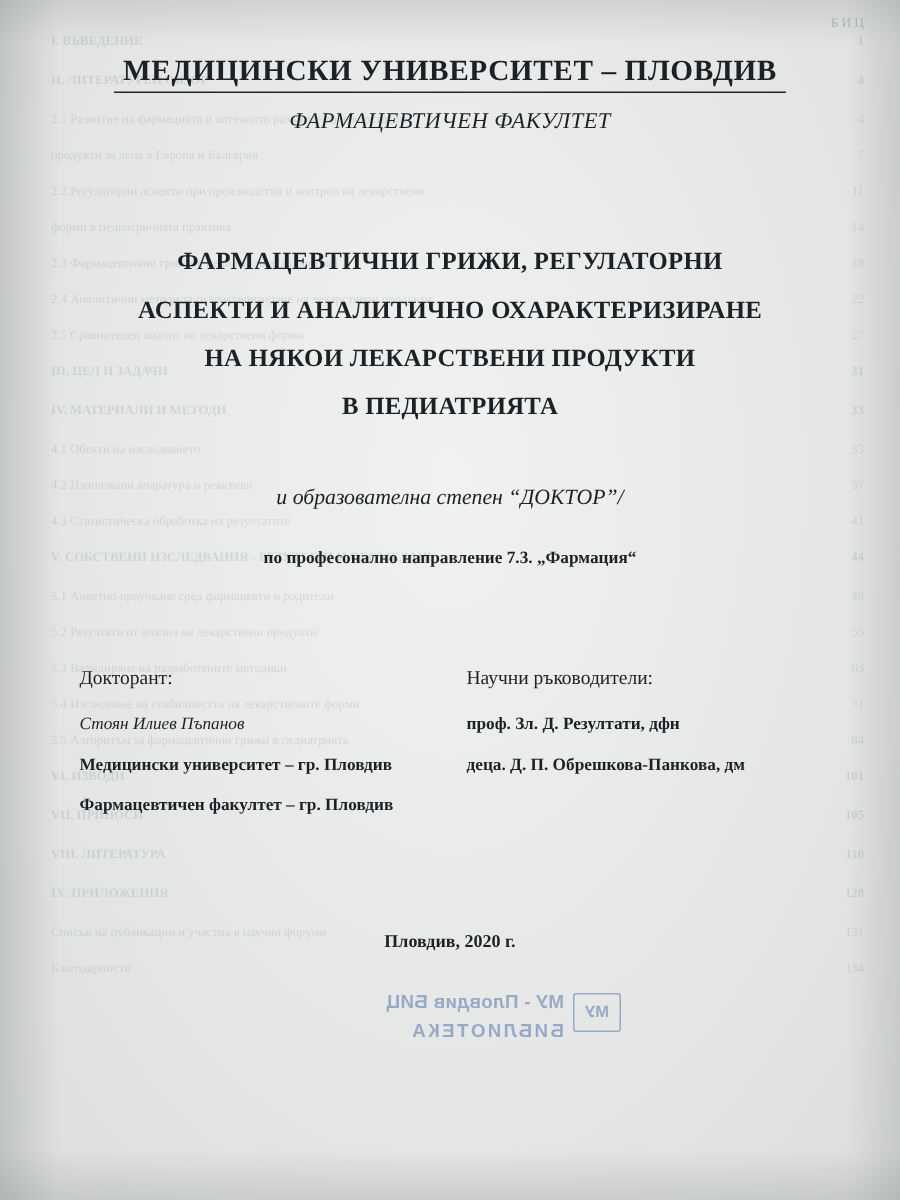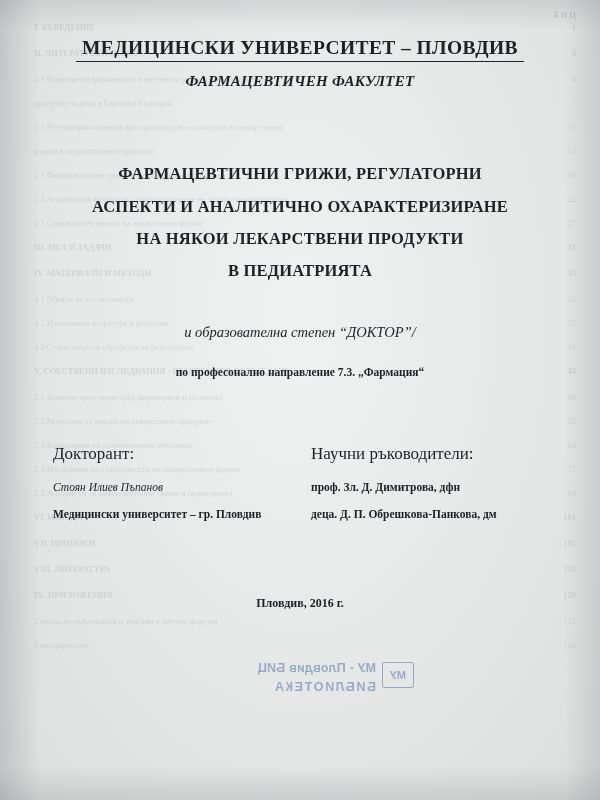--- a/index.html
+++ b/index.html
@@ -80,21 +80,21 @@
     font-weight: bold;
     letter-spacing: 0.4px;
     border-bottom: 1.6px solid #22262a;
     display: inline-block;
     padding: 0 6px 2px 6px;
     line-height: 1.2;
   }
   .faculty {
     margin-top: 11px;
     font-size: 15px;
-    font-weight: bold;
+    font-weight: normal;
     font-style: italic;
     letter-spacing: 0.3px;
   }
 
   
   .title {
     margin-top: 68px;
     font-size: 16.5px;
     font-weight: bold;
     line-height: 1.95;
@@ -131,21 +131,21 @@
     text-align: left;
     padding: 0 2px 0 2px;
   }
   .col {
     width: 50%;
   }
   .col.right {
     padding-left: 22px;
   }
   .col .hd {
-    font-size: 17px;
+    font-size: 13px;
     margin-bottom: 16px;
   }
   .col .ln {
     font-size: 11.5px;
     font-weight: bold;
     margin-bottom: 13px;
     line-height: 1.25;
   }
   .col .ln.plain {
     font-weight: normal;
@@ -269,29 +269,30 @@
       <span class="sl">и образователна степен “ДОКТОР”/</span>
     </div>
 
     <div class="direction">по професонално направление 7.3. „Фармация“</div>
 
     <div class="cols">
       <div class="col left">
         <div class="hd">Докторант:</div>
         <div class="ln plain">Стоян Илиев Пъпанов</div>
         <div class="ln">Медицински университет – гр. Пловдив</div>
+        <div class="ln">Фармацевтичен факултет – гр. Пловдив</div>
       </div>
       <div class="col right">
         <div class="hd">Научни ръководители:</div>
-        <div class="ln">проф. Зл. Д. Димитрова, дфн</div>
+        <div class="ln">проф. Зл. Д. Резултати, дфн</div>
         <div class="ln">деца. Д. П. Обрешкова-Панкова, дм</div>
       </div>
     </div>
 
-    <div class="place">Пловдив, 2016 г.</div>
+    <div class="place">Пловдив, 2020 г.</div>
   </div>
 
   <div class="stamp">
     <div class="sbox">МУ</div>
     <div class="s1">МУ - Пловдив  БИЦ</div>
     <div class="s2">БИБЛИОТЕКА</div>
   </div>
 
   <div class="vignette"></div>
 </div>

